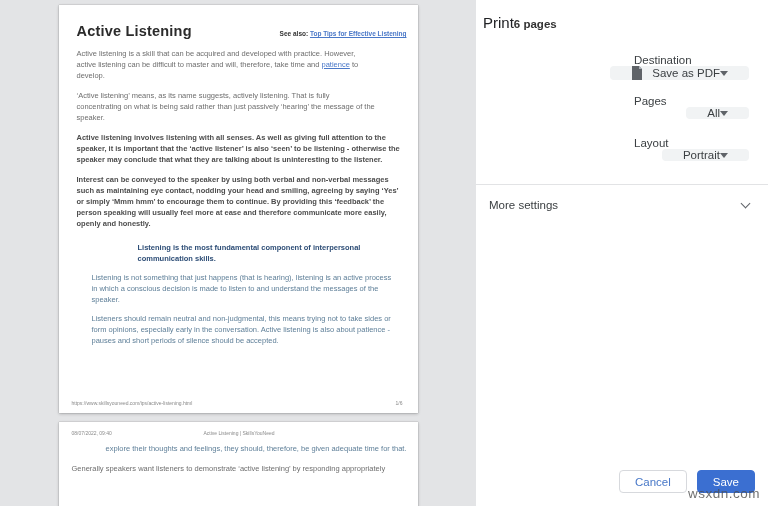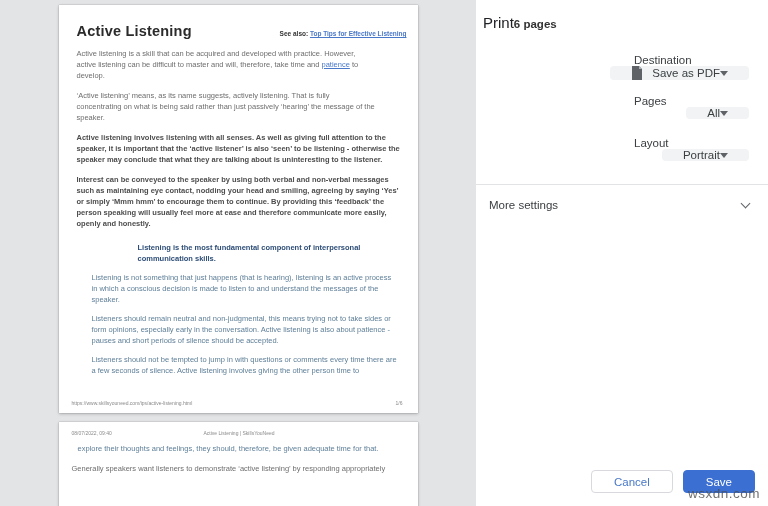--- a/index.html
+++ b/index.html
@@ -38,21 +38,21 @@
 
   .p1-footer {
     position:absolute; left:13px; right:15px; bottom:7px;
     display:flex; justify-content:space-between; font-size:5px; color:#8a8a8a;
   }
 
   .p2-header { display:flex; font-size:5px; color:#8a8a8a; }
   .p2-header .h-left  { width:33%; text-align:left; }
   .p2-header .h-mid   { width:34%; text-align:center; }
   .p2-header .h-right { width:33%; }
-  .page2 .c-body.first { margin:7px 0 0 6px; }
+  .page2 .c-body.first { margin:7px 0 0 6px;text-align:right; }
   .page2 .body.bold { margin-top:19px; }
   .page2 .body.tail { margin-top:9px; }
 
   
   .panel { position:absolute; left:476px; top:0; width:292px; height:506px; background:#fff; }
   .panel-header {
     position:absolute; left:7px; right:19px; top:14px;
     display:flex; align-items:baseline;
   }
   .panel-title { font-size:15px; font-weight:500; color:#202124; }
@@ -79,21 +79,21 @@
   }
   .more-settings .label { font-size:11.5px; color:#3c4043; }
   .chevron {
     width:7px; height:7px; border-right:1.6px solid #5f6368; border-bottom:1.6px solid #5f6368;
     transform:rotate(45deg); margin-top:-4px;
   }
 
   .panel-footer { position:absolute; right:13px; bottom:13px; display:flex; gap:10px; }
   .btn {
     height:23px; border-radius:4px; font-family:"Liberation Sans", sans-serif;
-    font-size:11.5px; font-weight:500; padding:0 22px; cursor:pointer;
+    font-size:11.5px; font-weight:500; padding:0 15px; cursor:pointer;
   }
   .btn.cancel { background:#fff; border:1px solid #d7d9dd; color:#4878c8; }
   .btn.save   { background:#3b6fd1; border:1px solid #3b6fd1; color:#fff; }
 
   .watermark {
     position:absolute; right:8px; top:486px; z-index:10;
     font-size:13.5px; color:#4d4d4d; opacity:.8; letter-spacing:.5px;
   }
 </style>
 </head>
@@ -115,21 +115,20 @@
       <p class="body narrow"><span>Active listening is a skill that can be acquired and developed with practice. However, active listening can be difficult to master and will, therefore, take time and </span><span class="doclink">patience</span><span> to develop.</span></p>
 
       <p class="body narrow">‘Active listening’ means, as its name suggests, actively listening. That is fully concentrating on what is being said rather than just passively ‘hearing’ the message of the speaker.</p>
       <p class="body bold">Active listening involves listening with all senses.  As well as giving full attention to the speaker, it is important that the ‘active listener’ is also ‘seen’ to be listening - otherwise the speaker may conclude that what they are talking about is uninteresting to the listener.</p>
       <p class="body bold">Interest can be conveyed to the speaker by using both verbal and non-verbal messages such as maintaining eye contact, nodding your head and smiling, agreeing by saying ‘Yes’ or simply ‘Mmm hmm’ to encourage them to continue.  By providing this ‘feedback’ the person speaking will usually feel more at ease and therefore communicate more easily, openly and honestly.</p>
 
       <div class="callout">
         <p class="c-head">Listening is the most fundamental component of interpersonal communication skills.</p>
         <p class="c-body">Listening is not something that just happens (that is hearing), listening is an active process in which a conscious decision is made to listen to and understand the messages of the speaker.</p>
         <p class="c-body">Listeners should remain neutral and non-judgmental, this means trying not to take sides or form opinions, especially early in the conversation.  Active listening is also about patience - pauses and short periods of silence should be accepted.</p>
-        <p class="c-body">Listeners should not be tempted to jump in with questions or comments every time there are a few seconds of silence. Active listening involves giving the other person time to</p>
       </div>
 
       <div class="p1-footer">
         <span>https://www.skillsyouneed.com/ips/active-listening.html</span>
         <span>1/6</span>
       </div>
     </div>
 
     <div class="page page2">
       <div class="p2-header">

